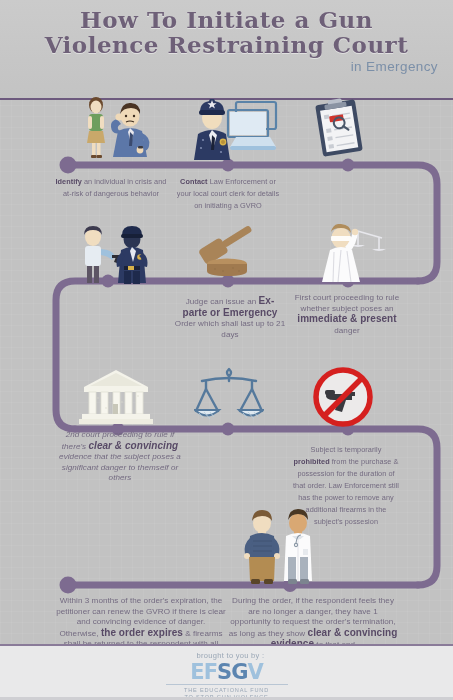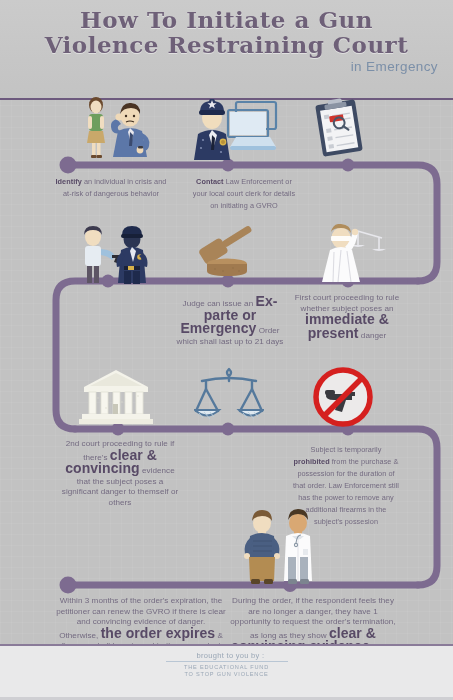--- a/index.html
+++ b/index.html
@@ -49,21 +49,21 @@
   .col {
     position: absolute;
     text-align: center;
     font-size: 7.3px;
     line-height: 12px;
     color: #736a80;
     letter-spacing: 0.05px;
   }
   .col b { color: #584a66; font-weight: 700; }
   .col.big { font-size: 8.1px; line-height: 10.6px; }
-  .col.big b { font-size: 14px; }
+  .col.big b { font-size: 10px; }
   
   .art { position: absolute; }
   .art svg { display: block; }
   
   #footer {
     position: absolute; left: 0; bottom: 0; width: 453px; height: 56px;
     background: #e9e9ea;
     border-top: 2px solid #8a7b99;
     text-align: center;
   }
@@ -221,21 +221,21 @@
         <g transform="translate(23,18)">
           <rect x="0" y="0" width="14" height="6" rx="1" fill="#d0342c"></rect>
           <circle cx="9" cy="8" r="5.4" fill="none" stroke="#4a5668" stroke-width="2"></circle>
           <line x1="12.6" y1="11.8" x2="17" y2="16" stroke="#4a5668" stroke-width="2.2" stroke-linecap="round"></line>
         </g>
       </g>
     </svg>
   </div>
 
   <div class="col" style="left:52px; top:176px; width:118px;"><b>Identify</b> an individual in crisis and at-risk of dangerous behavior</div>
-  <div class="col" style="left:172px; top:176px; width:112px;margin-left:16px;"><b>Contact</b> Law Enforcement or your local court clerk for details on initiating a GVRO</div>
+  <div class="col" style="left:172px; top:176px; width:112px;"><b>Contact</b> Law Enforcement or your local court clerk for details on initiating a GVRO</div>
 
   <div class="art" style="left:70px; top:226px;">
     <svg width="82" height="58" viewBox="0 0 82 58">
 
       <ellipse cx="23" cy="11" rx="8" ry="9" fill="#f0ddc0"></ellipse>
       <path d="M14,9 q0,-9 9,-9 q9,0 9,9 q-2,-5 -9,-5 q-7,0 -9,5z" fill="#3c3a4e"></path>
       <rect x="15" y="20" width="16" height="20" rx="3" fill="#e6ecf2"></rect>
       <path d="M31,23 q12,1 14,7 l-3,4 q-4,-4 -11,-5z" fill="#9fc1dd"></path>
       <rect x="17" y="40" width="5" height="17" fill="#5d5564"></rect>
       <rect x="24" y="40" width="5" height="17" fill="#5d5564"></rect>
@@ -354,21 +354,21 @@
       <circle cx="31" cy="30" r="27" fill="none" stroke="#d5201f" stroke-width="5.5"></circle>
       <g transform="translate(0,1)">
         <path d="M14,26 h26 v6 h-6 l-4,12 -7,-2 3,-10 h-4 q-9,0 -8,-6z" fill="#3a3a3f"></path>
         <rect x="13" y="22" width="10" height="5" rx="2" fill="#3a3a3f"></rect>
         <path d="M36,24 h7 v4 h-7z" fill="#3a3a3f"></path>
       </g>
       <line x1="12" y1="49" x2="50" y2="11" stroke="#d5201f" stroke-width="5.5" stroke-linecap="butt"></line>
     </svg>
   </div>
 
-  <div class="col big" style="left:58px; top:439px; width:124px;">2nd court proceeding to rule if there's <b>clear &amp; convincing</b> evidence that the subject poses a significant danger to themself or others</div>
+  <div class="col big" style="left:58px; top:430px; width:124px;font-style:italic;">2nd court proceeding to rule if there's <b>clear &amp; convincing</b> evidence that the subject poses a significant danger to themself or others</div>
   <div class="col" style="left:292px; top:444px; width:108px;">Subject is temporarily <b>prohibited</b> from the purchase &amp; possession for the duration of that order. Law Enforcement still has the power to remove any additional firearms in the subject's possesion</div>
 
   <div class="art" style="left:234px; top:509px;">
     <svg width="88" height="76" viewBox="0 0 88 76">
 
       <ellipse cx="28" cy="14" rx="9" ry="10" fill="#f0ddc0"></ellipse>
       <path d="M18,12 q1,-11 10,-11 q10,0 10,11 q-3,-5 -10,-5 q-7,0 -10,5z" fill="#7a5a36"></path>
       <rect x="24" y="22" width="8" height="4" fill="#f0ddc0"></rect>
       <path d="M16,27 q12,-6 24,0 l1,21 h-26z" fill="#4a5f82"></path>
       <path d="M16,29 q-7,6 -5,16 l5,1 q-1,-8 3,-12z" fill="#4a5f82"></path>
@@ -398,18 +398,19 @@
       <rect x="54" y="70" width="9" height="5" rx="1.5" fill="#7c848f"></rect>
       <rect x="66" y="70" width="9" height="5" rx="1.5" fill="#7c848f"></rect>
     </svg>
   </div>
 
   <div class="col big" style="left:56px; top:596px; width:170px;">Within 3 months of the order's expiration, the petitioner can renew the GVRO if there is clear and convincing evidence of danger. Otherwise, <b>the order expires</b> &amp; firearms shall be returned to the respondent with all prohibitions removed</div>
   <div class="col big" style="left:228px; top:596px; width:170px;">During the order, if the respondent feels they are no longer a danger, they have 1 opportunity to request the order's termination, as long as they show <b>clear &amp; convincing evidence</b> to that end</div>
 
   <div id="footer">
     <div class="brought">brought to you by :</div>
+    <div class="logo"><span class="e1">E</span><span class="f">F</span><span class="s">S</span><span class="g">G</span><span class="v">V</span></div>
     <div class="logoline"></div>
     <div class="tagline">THE EDUCATIONAL FUND</div>
     <div class="tagline">TO STOP GUN VIOLENCE</div>
   </div>
 
 </div>
 
 </body></html>

